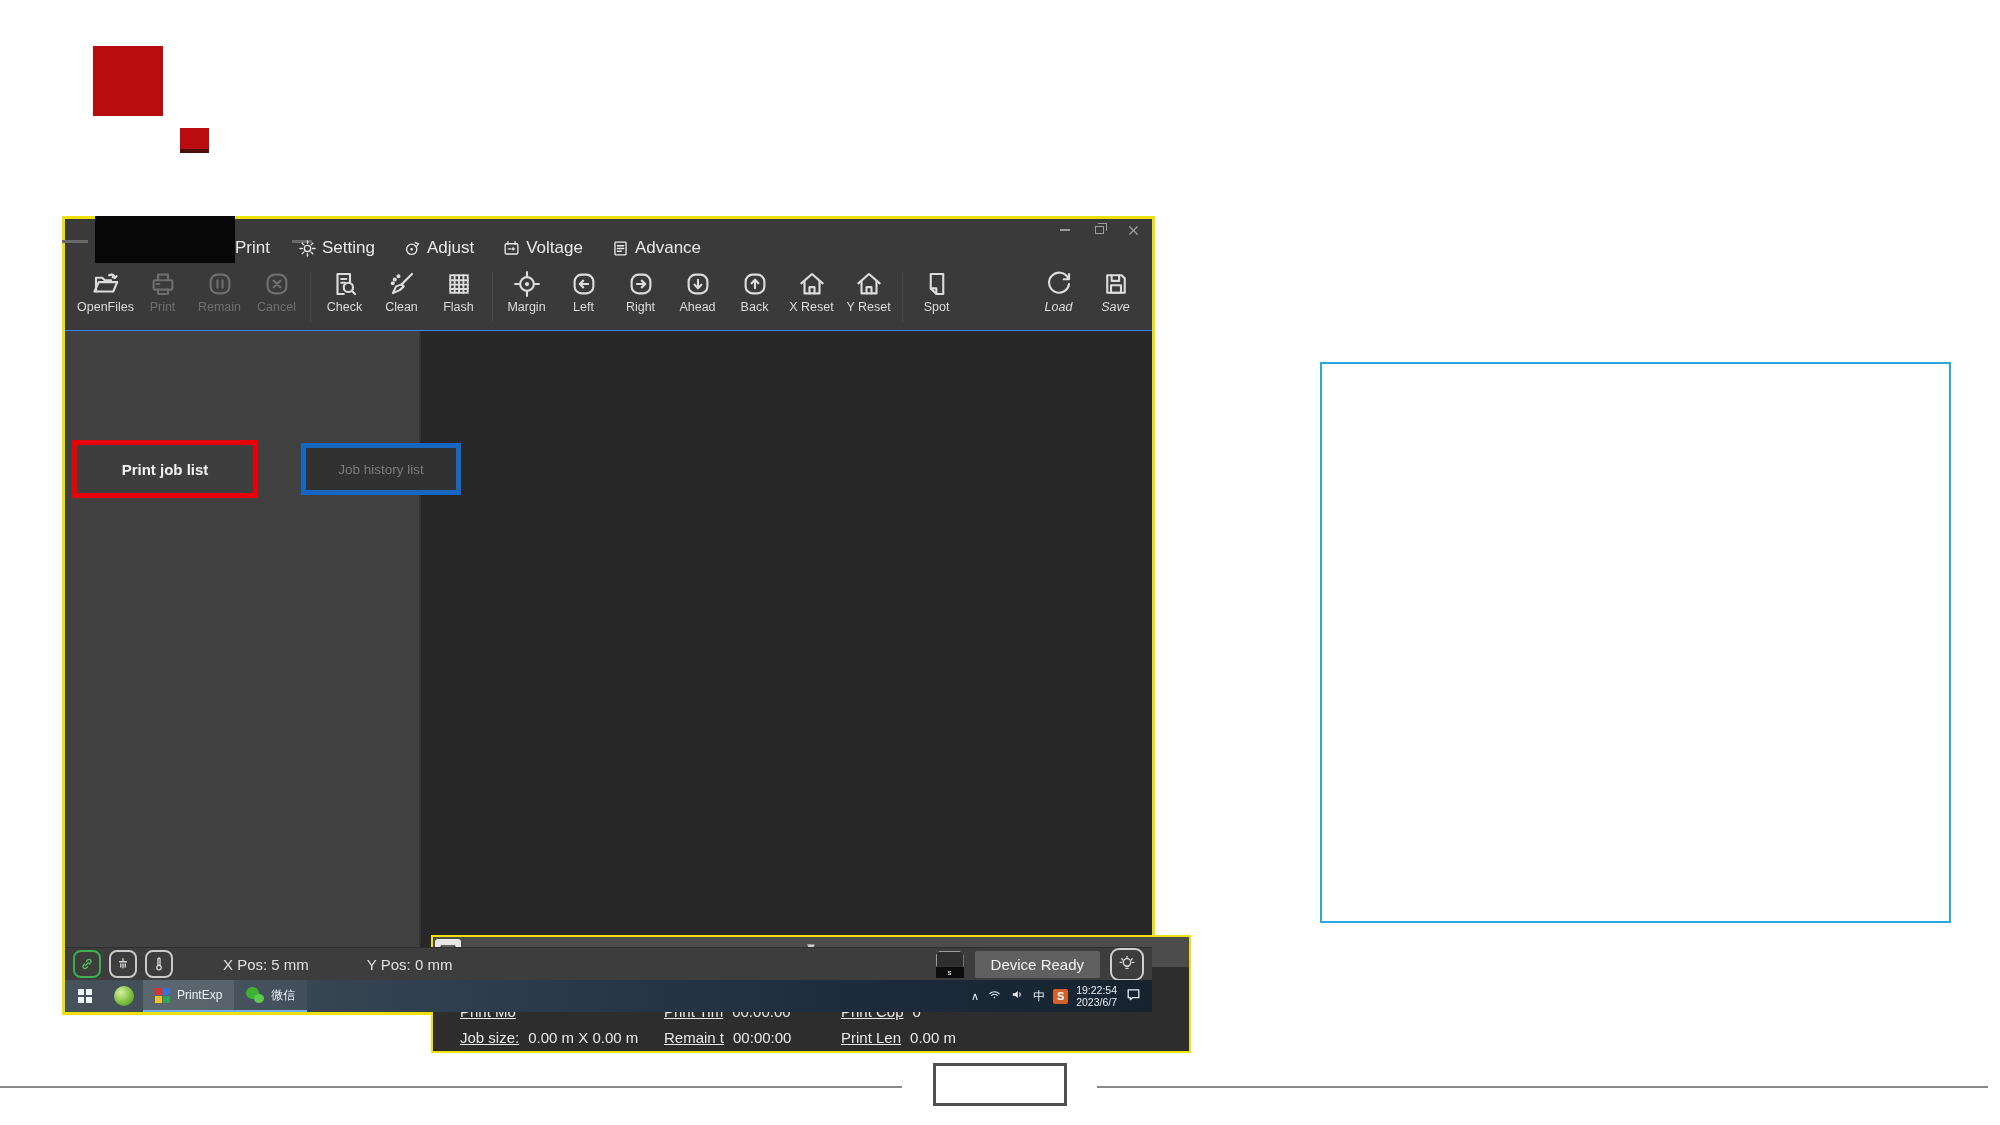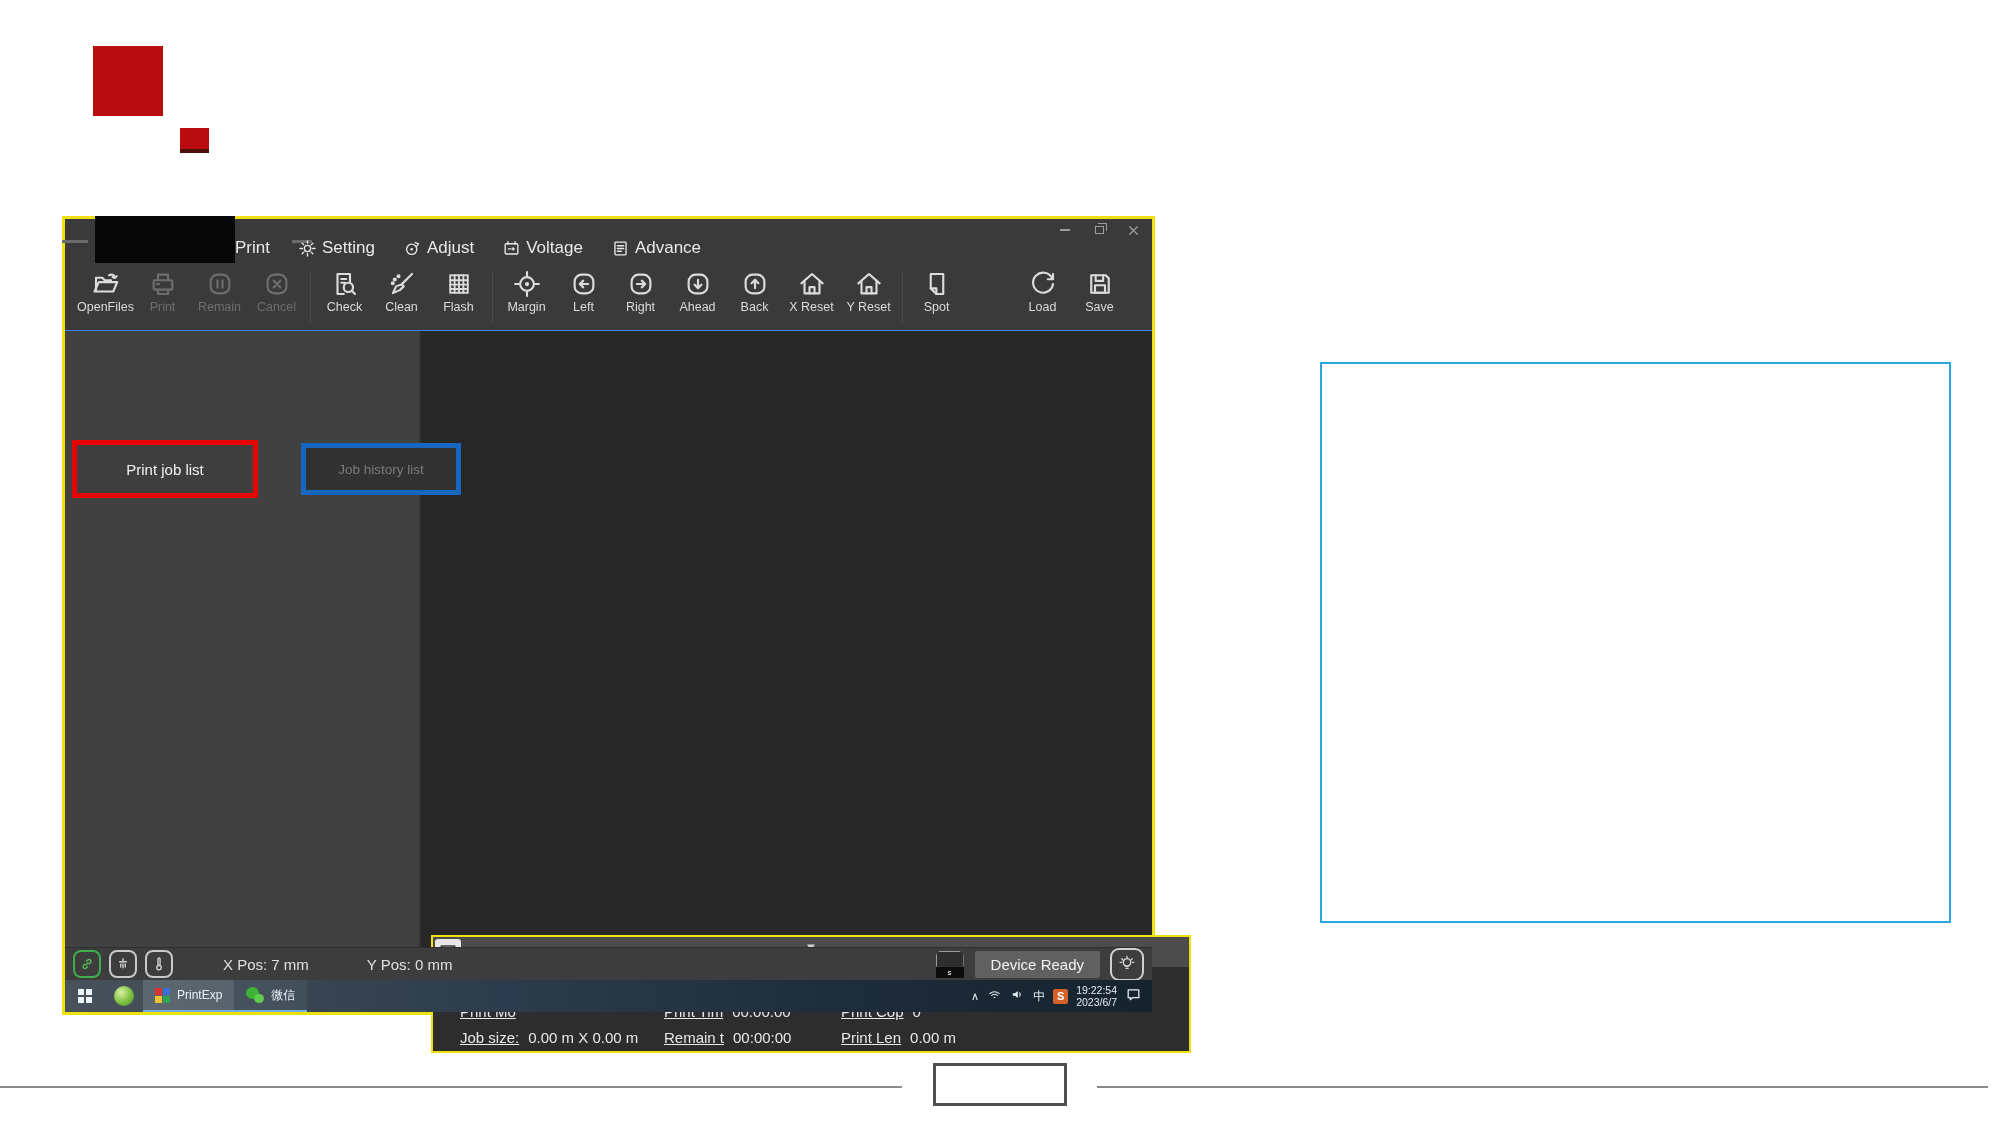--- a/index.html
+++ b/index.html
@@ -25,35 +25,35 @@
   .menu-item svg { display:block; }
   .wctrl { position:absolute; right:12px; top:5px; display:flex; gap:20px; align-items:center; color:#9d9d9d; }
   .wc { width:14px; height:12px; display:flex; align-items:center; justify-content:center; }
   .minbar { width:10px; height:2px; background:#9d9d9d; display:block; }
   .resbox { position:relative; width:9px; height:8px; border:1.5px solid #9d9d9d; display:block; }
   .resbox:before { content:""; position:absolute; left:2px; top:-4px; width:8px; height:7px; border:1.5px solid #9d9d9d; border-left:none; border-bottom:none; }
 
   
   .toolbar { position:relative; height:68px; background:#3a3a3a; border-bottom:1px solid #3b82f6; display:flex; align-items:flex-start; }
   .tgroup { display:flex; padding-left:12px; padding-top:5px; }
-  .tright { margin-left:auto; display:flex; padding-top:5px; padding-right:24px; }
+  .tright { margin-left:auto; display:flex; padding-top:5px; padding-right:8px;font-style:italic; }
   .tbtn { width:57px; display:flex; flex-direction:column; align-items:center; gap:1px; color:#dcdcdc; cursor:pointer; }
   .tbtn .tico { height:32px; display:flex; align-items:center; justify-content:center; }
   .tbtn .tlabel { font-size:12.5px; line-height:13px; white-space:nowrap; }
   .tbtn.dis { color:#6e6e6e; cursor:default; }
   .tsep { width:1px; height:50px; background:#4b4b4b; margin:4px 5px 0 5px; }
 
   
   .main { position:relative; height:616px; display:flex; }
   .leftpanel { width:356px; background:#414141; border-right:2px solid #333; }
   .canvas { flex:1; background:#272727; }
 
   
   .tab { position:absolute; display:flex; align-items:center; justify-content:center; }
-  .tab1 { left:7px; top:109px; width:186px; height:58px; border:5px solid #e60205; background:#3e3e3e; color:#f2f2f2; font-size:15px; font-weight:normal; }
+  .tab1 { left:7px; top:109px; width:186px; height:58px; border:5px solid #e60205; background:#3e3e3e; color:#f2f2f2; font-size:15px; font-weight:bold; }
   .tab2 { left:196px; top:112px; width:160px; height:52px; border:5px solid #1766c2; background:#313131; color:#7b7b7b; font-size:13.5px;margin-left:40px; }
 
   
   .infopanel { position:absolute; left:366px; top:604px; width:760px; height:118px; border:2px solid #eee10b; background:#2d2d2d; }
   .ip-head { position:relative; height:30px; background:#4c4c4c; }
   .ip-img { position:absolute; left:2px; top:2px; width:26px; height:26px; background:#e7e7e7; border-radius:3px; display:flex; align-items:center; justify-content:center; color:#3a3a3a; }
   .ip-caret { position:absolute; left:0; right:0; top:3px; text-align:center; color:#cfcfcf; font-size:13px; }
   .ip-grid { display:grid; grid-template-columns:204px 177px 1fr; padding:6px 0 0 27px; color:#e9e9e9; font-size:15px; }
   .ip-row { height:26px; line-height:26px; white-space:nowrap; }
   .ip-label { margin-right:9px;text-decoration:underline; }
@@ -408,21 +408,21 @@
           <svg width="18" height="18" viewBox="0 0 24 24" fill="none" stroke="currentColor" stroke-width="1.8" stroke-linecap="round">
             <path d="M12 5v4M7.5 9h9M9 12v4M12 12v5M15 12v4"></path>
           </svg>
         </span>
       <span class="chip">
           <svg width="18" height="18" viewBox="0 0 24 24" fill="none" stroke="currentColor" stroke-width="1.8" stroke-linecap="round">
             <rect x="10.6" y="4" width="2.8" height="10" rx="1.4"></rect>
             <circle cx="12" cy="16.8" r="3"></circle>
           </svg>
         </span>
-      <span class="xpos">X Pos: 7 mm</span>
+      <span class="xpos">X Pos: 5 mm</span>
       <span class="ypos">Y Pos: 0 mm</span>
       <span class="rightstat">
         <span class="ink">
           <span class="ink-body"></span>
           <span class="ink-bar">s</span>
         </span>
         <span class="devchip">Device Ready</span>
         <span class="bulbchip">
             <svg width="20" height="20" viewBox="0 0 24 24" fill="none" stroke="currentColor" stroke-width="1.7" stroke-linecap="round">
               <circle cx="12" cy="10" r="4.5"></circle>

